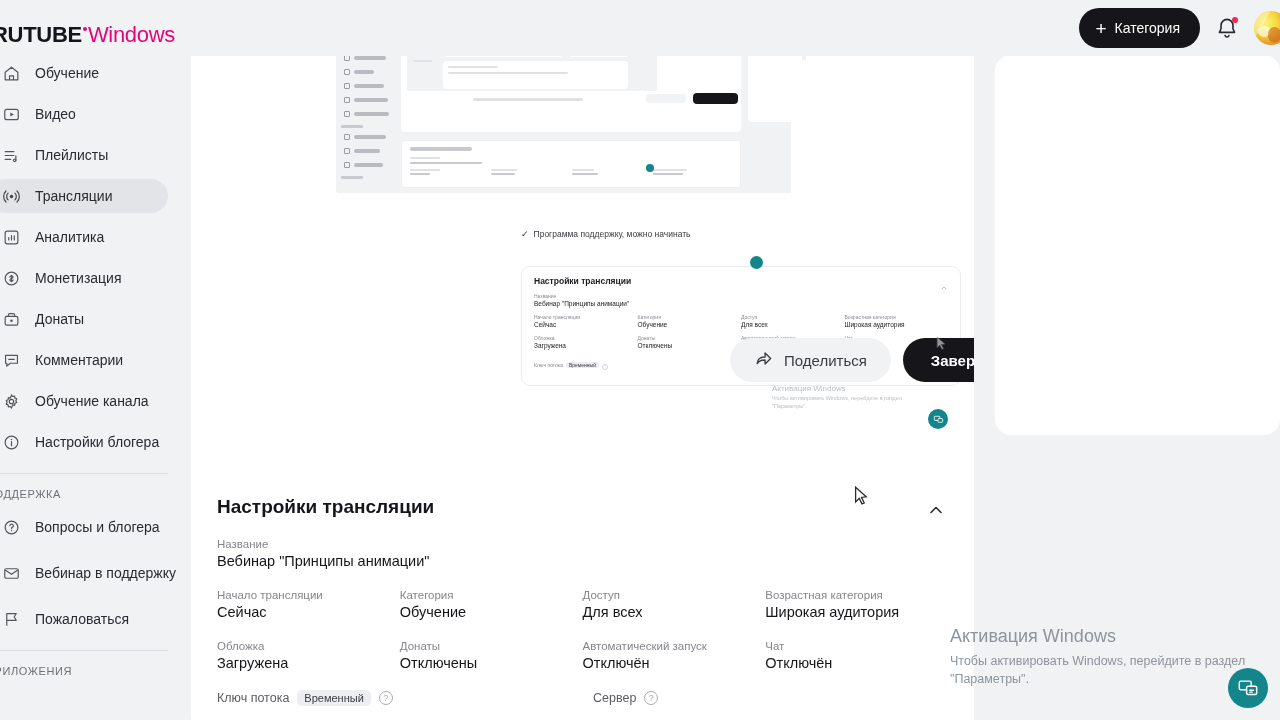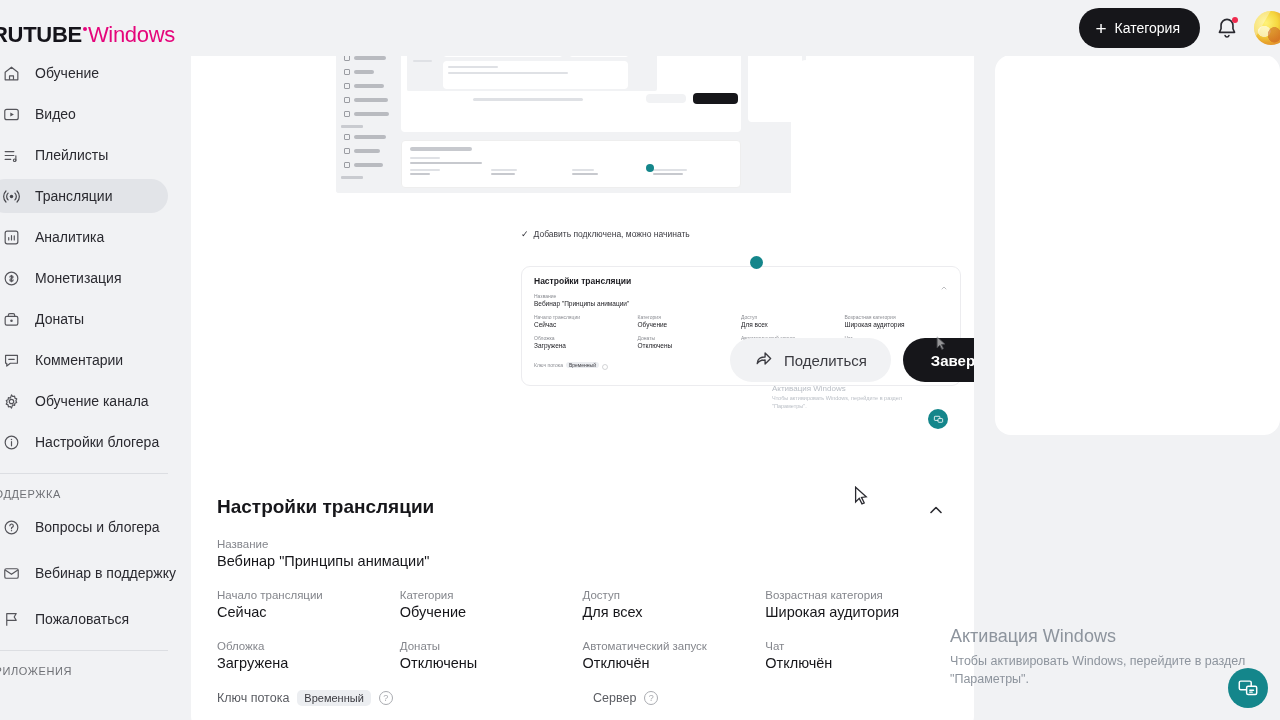--- a/index.html
+++ b/index.html
@@ -508,21 +508,21 @@
               </div>
           </div>
         </div>
 
         <div class="nest-card" style="left:412px;top:4px;width:54px;height:120px;"></div>
       </div>
 
       <div class="status-row">
         <span class="status-text">
           <span class="check">✓</span>
-          <span>Добавить подключена, можно начинать</span>
+          <span>Программа поддержку, можно начинать</span>
         </span>
         <button class="btn-share-sm">
           <svg width="7" height="7" viewBox="0 0 24 24" fill="none" stroke="#5a5c62" stroke-width="2" stroke-linejoin="round">
               <path d="M4 18c0-6 4-8 10-8V5l7 7-7 7v-5c-5 0-8 1.5-10 4z"></path>
             </svg>
           <span>Поделиться</span>
         </button>
         <button class="btn-start-sm">
           <span>Начать трансляцию</span>
         </button>

